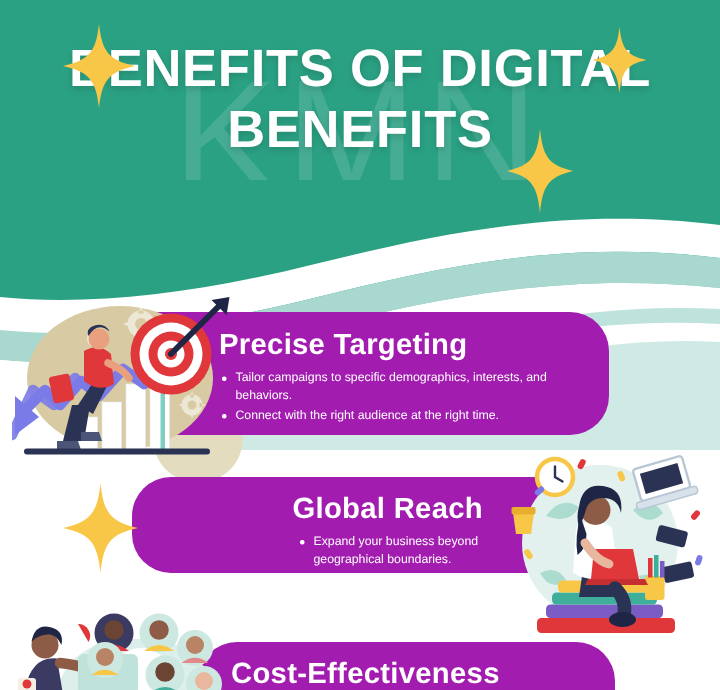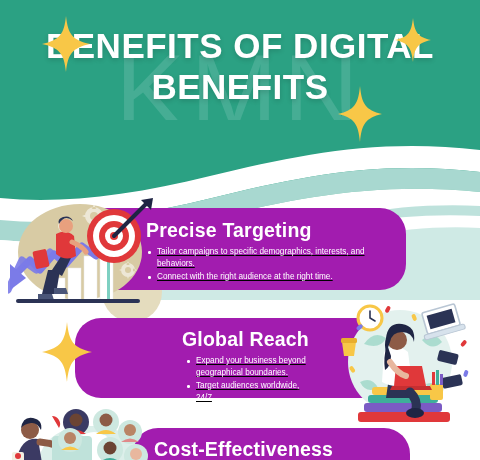--- a/index.html
+++ b/index.html
@@ -35,33 +35,33 @@
 
   
   .card{
     position:absolute;background:#a21caf;border-radius:26px;z-index:5;
     box-sizing:border-box;
   }
   .card-title{
     color:#ffffff;font-weight:bold;font-size:19px;line-height:1.15;
     letter-spacing:.2px;margin:0 0 5px 0;
   }
-  .bullets{margin:0;padding:0;list-style:none;text-decoration:underline;}
+  .bullets{margin:0;padding:0;list-style:none;}
   .bullets li{
     position:relative;color:#ffffff;font-size:8.2px;line-height:1.45;
     padding-left:11px;margin-bottom:1px;
   }
   .bullets li:before{
     content:"";position:absolute;left:2px;top:5px;
     width:2.6px;height:2.6px;border-radius:50%;background:#ffffff;
   }
 
   #card1{left:70px;top:208px;width:336px;height:82px;padding:11px 16px 0 76px;}
   #card1 .card-title{font-size:19.5px;}
-  #card2{left:75px;top:318px;width:330px;height:80px;padding:10px 92px 0 55px;text-align:left;}
+  #card2{left:88px;top:318px;width:330px;height:64px;padding:10px 92px 0 55px;text-align:left;}
   #card2 .card-title{text-align:right;padding-right:4px;font-size:19.5px;}
   #card2 .bullets{margin-left:55px;}
   #card3{left:132px;top:428px;width:278px;height:70px;padding:10px 16px 0 22px;}
   #card3 .card-title{font-size:19.5px;}
 
   
   .illus{position:absolute;z-index:6;}
   #illus1{left:8px;top:198px;width:150px;height:112px;}
   #illus2{left:330px;top:300px;width:150px;height:126px;}
   #illus3{left:8px;top:408px;width:165px;height:55px;}

